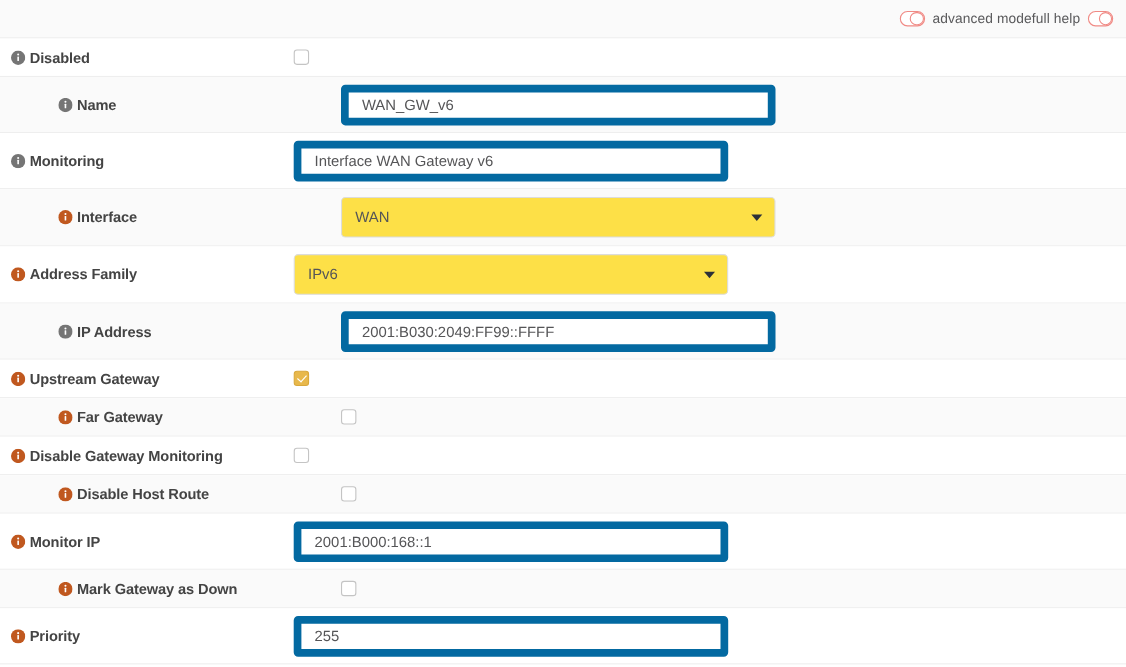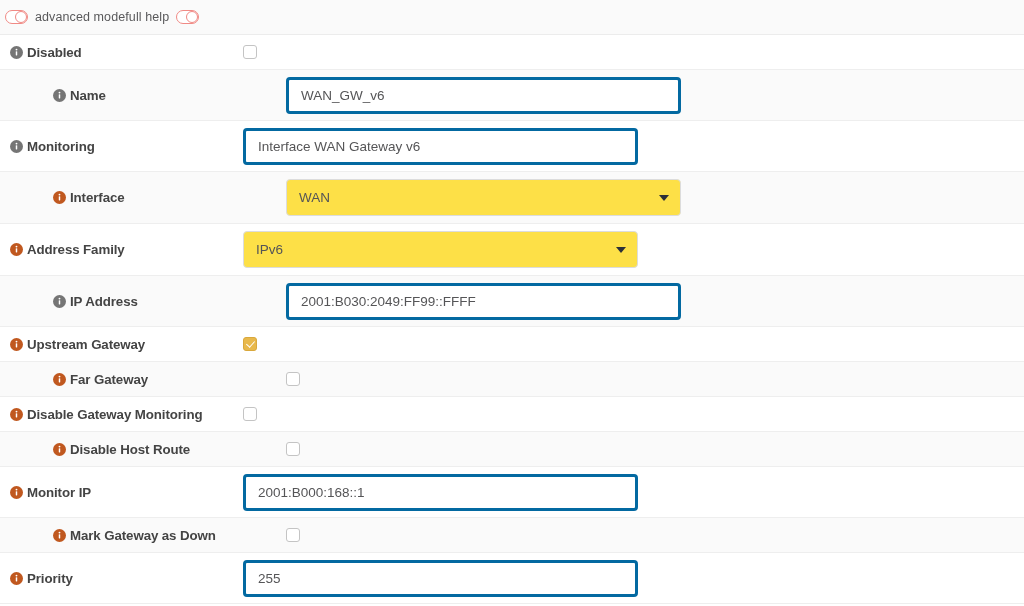--- a/index.html
+++ b/index.html
@@ -10,22 +10,22 @@
     overflow: hidden;
   }
 
   
   .topbar {
     height: 35px;
     background: #fafafa;
     border-bottom: 1px solid #ececec;
     display: flex;
     align-items: center;
-    justify-content: flex-start;
-    padding: 0 12px 0 5px;
+    justify-content: flex-end;
+    padding: 0 12px 0 19px;
   }
   .toggle-group { display: flex; align-items: center; gap: 7px; }
   .toggle-label {
     font-size: 12.5px;
     color: #59595b;
     letter-spacing: .1px;
     white-space: nowrap;
   }
   .pill-toggle {
     width: 23px; height: 14px;
@@ -46,20 +46,21 @@
   }
 
   
   .form { width: 1024px; }
   .row {
     display: flex;
     align-items: center;
     width: 100%;
     border-bottom: 1px solid #eeeeee;
     background: #ffffff;
+    gap: 24px;
   }
   .row.alt { background: #fafafa; padding-left: 43px; }
   .row.r-check { height: 35px; }
   .row.r-input { height: 51px; }
   .row.r-select { height: 52px; }
 
   .label-cell {
     width: 243px;
     flex: 0 0 243px;
     display: flex;
@@ -105,21 +106,21 @@
     width: 3.6px; height: 7.2px;
     border: solid #ffffff;
     border-width: 0 1.9px 1.9px 0;
     transform: rotate(42deg);
   }
 
   
   .text-input {
     width: 395px;
     height: 37px;
-    border: 3px solid #0369a1;
+    border: 7px solid #0369a1;
     border-radius: 4px;
     background: #ffffff;
     display: flex;
     align-items: center;
     padding: 0 12px;
     font-size: 13.5px;
     color: #555557;
   }
 
   

